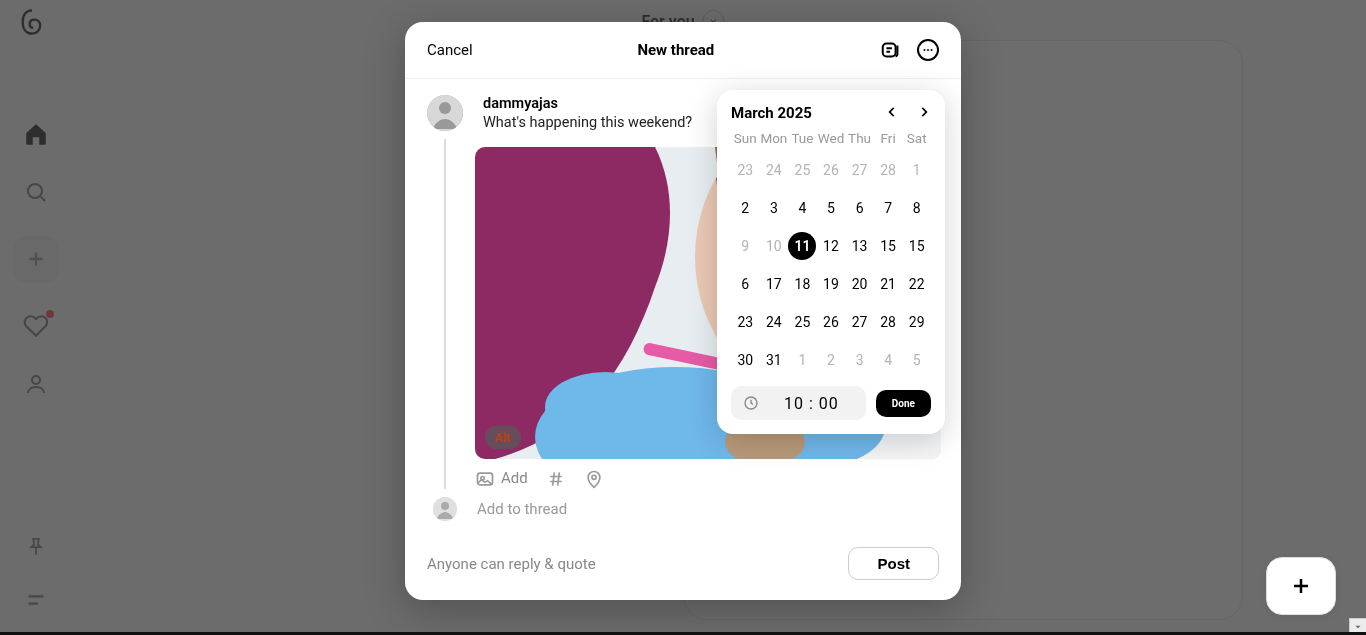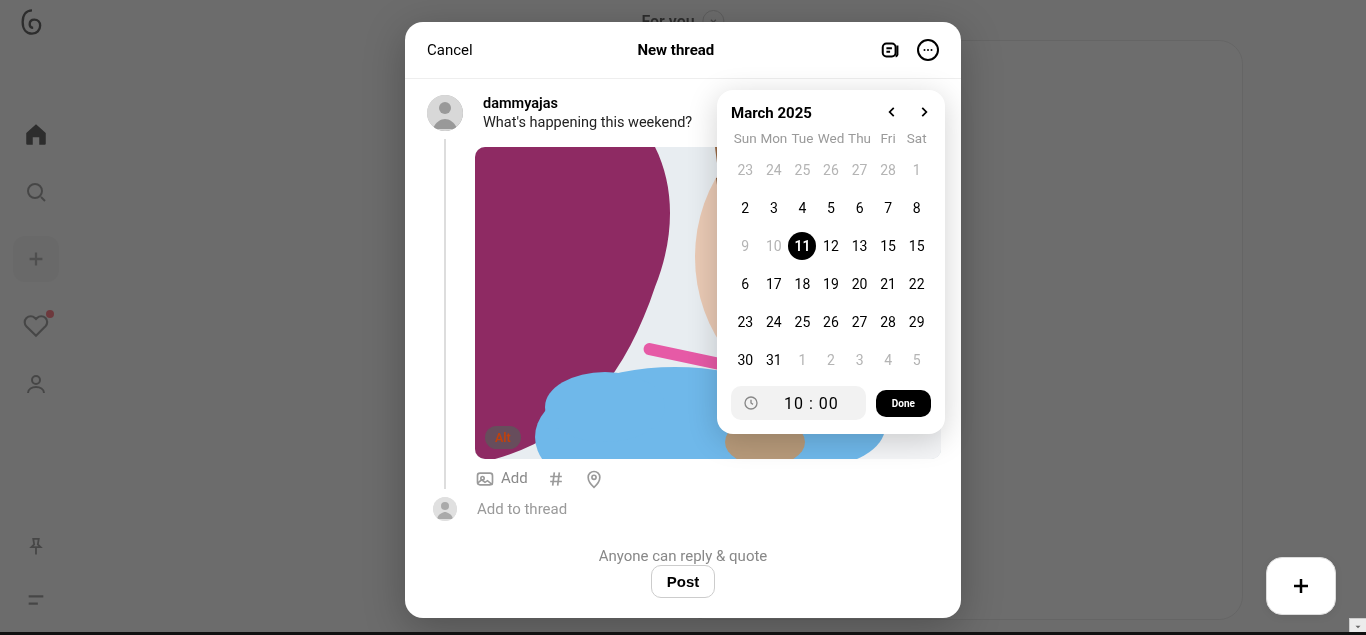--- a/index.html
+++ b/index.html
@@ -184,25 +184,24 @@
   .avatar-sm {
     width: 24px; height: 24px; border-radius: 50%;
     background: #ddd; margin-left: 6px;
     overflow:hidden;
   }
   .addthread-text { color:#9a9a9a; font-size: 15px; margin-left: 8px; }
 
   .modal-footer {
     display:flex; align-items:center; justify-content:space-between;
     padding: 14px 22px 20px 22px;
-    flex-direction: column;
   }
   .reply-label { color:#888; font-size: 15px; }
   .post-btn {
-    padding: 7px 15px;
+    padding: 7px 28px;
     border: 1px solid #ccc;
     border-radius: 10px;
     background: #fff;
     font-weight: 600;
     font-size: 15px;
   }
 
   
   .calendar {
     position: absolute;

